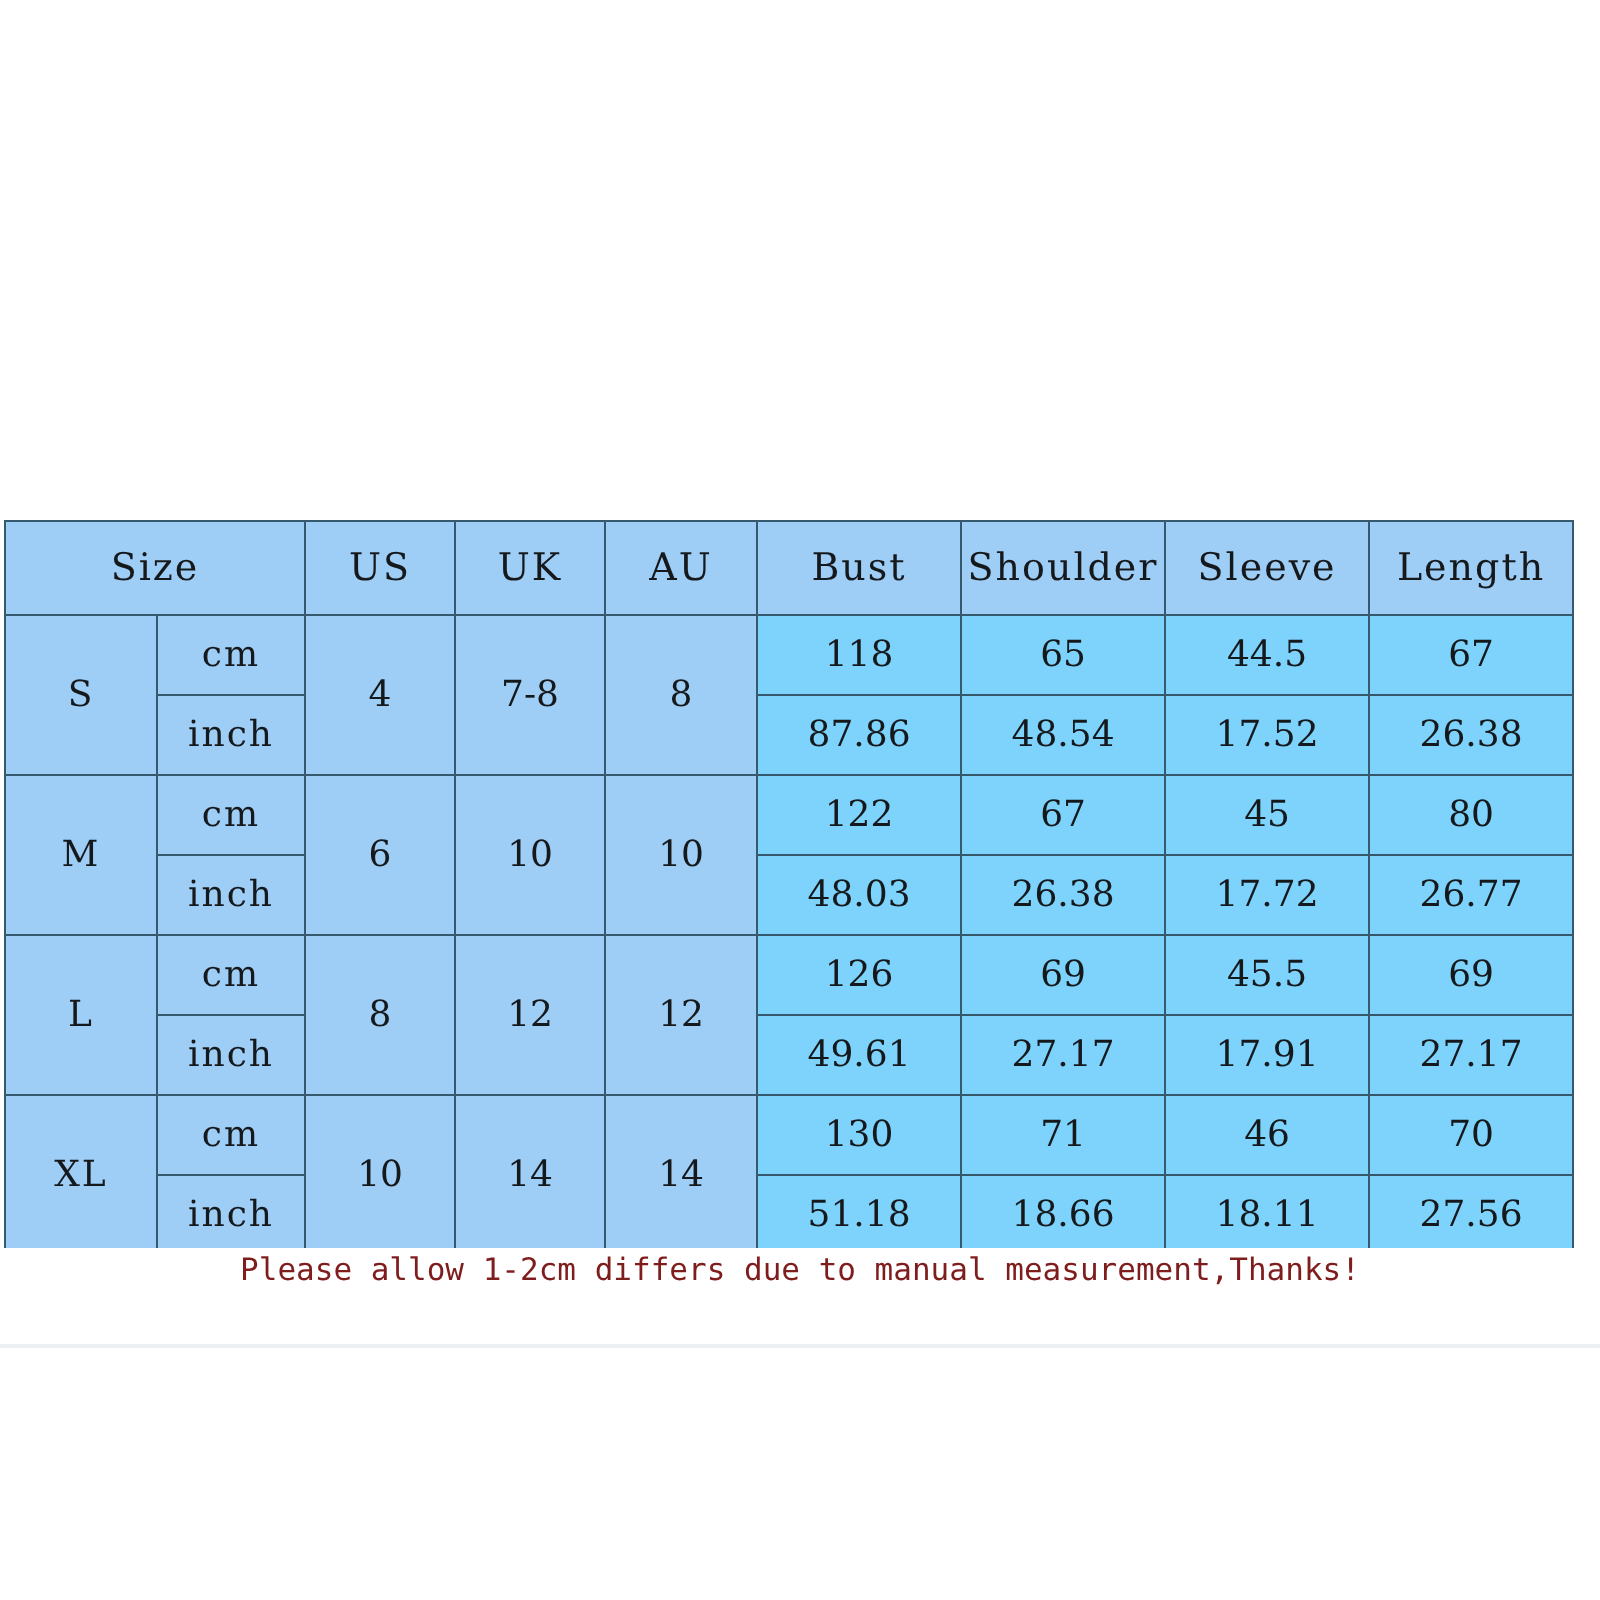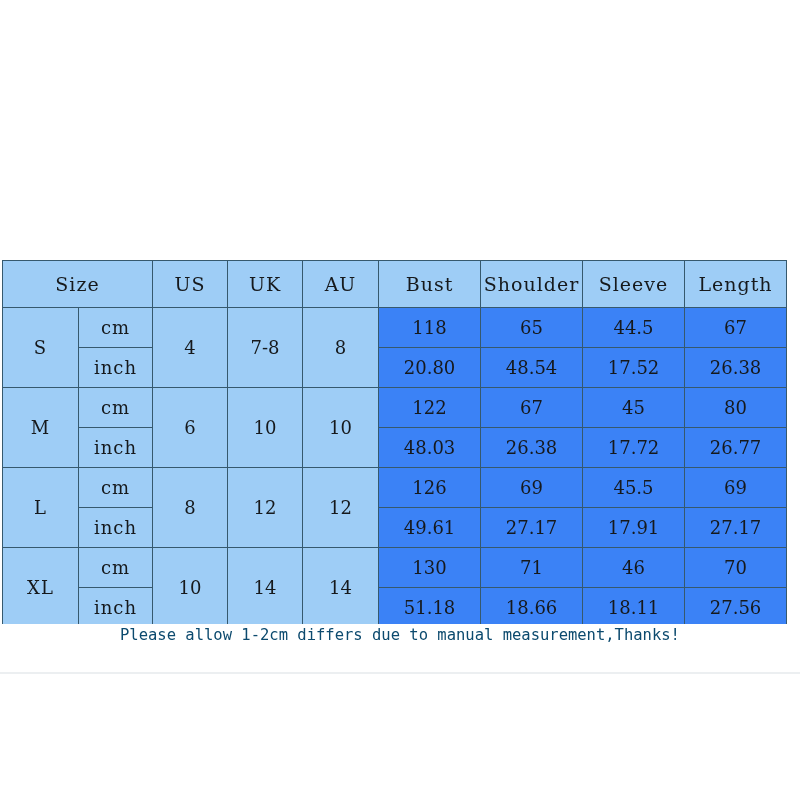--- a/index.html
+++ b/index.html
@@ -40,21 +40,21 @@
     text-align: center;
     vertical-align: middle;
     font-weight: normal;
     padding: 0;
     color: #16191c;
     font-family: "DejaVu Serif", "Liberation Serif", serif;
   }
 
   
   .c-blue   { background: #9ecdf6; }
-  .c-orange { background: #3b82f6; }
+  .c-orange { background: #7dd3fc; }
 
   
   tr.header-row td { height: 46px; font-size: 19px; letter-spacing: 1px; }
 
   
   tr.data-row td { height: 39px; font-size: 18px; }
 
   td.size-label   { font-size: 19px; letter-spacing: 1px; }
   td.unit-label   { font-size: 17px; letter-spacing: 1px; }
   td.region-val   { font-size: 19px; }
@@ -74,21 +74,21 @@
     left: 0;
     top: 624px;
     width: 800px;
     text-align: center;
     background: #ffffff;
   }
 
   #footer-note .note-line {
     font-family: "DejaVu Sans Mono", "Liberation Mono", monospace;
     font-size: 15.5px;
-    color: #0c4a6e;
+    color: #7f1d1d;
     line-height: 23px;
     white-space: nowrap;
   }
 
   #bottom-rule {
     position: absolute;
     left: 0;
     top: 672px;
     width: 800px;
     height: 2px;
@@ -133,21 +133,21 @@
           <td class="c-blue region-val" rowspan="2">7-8</td>
           <td class="c-blue region-val" rowspan="2">8</td>
           <td class="c-orange meas-val">118</td>
           <td class="c-orange meas-val">65</td>
           <td class="c-orange meas-val">44.5</td>
           <td class="c-orange meas-val">67</td>
         </tr>
 
         <tr class="data-row">
           <td class="c-blue unit-label">inch</td>
-          <td class="c-orange meas-val">20.80</td>
+          <td class="c-orange meas-val">87.86</td>
           <td class="c-orange meas-val">48.54</td>
           <td class="c-orange meas-val">17.52</td>
           <td class="c-orange meas-val">26.38</td>
         </tr>
 
         <tr class="data-row">
           <td class="c-blue size-label" rowspan="2">M</td>
           <td class="c-blue unit-label">cm</td>
           <td class="c-blue region-val" rowspan="2">6</td>
           <td class="c-blue region-val" rowspan="2">10</td>

